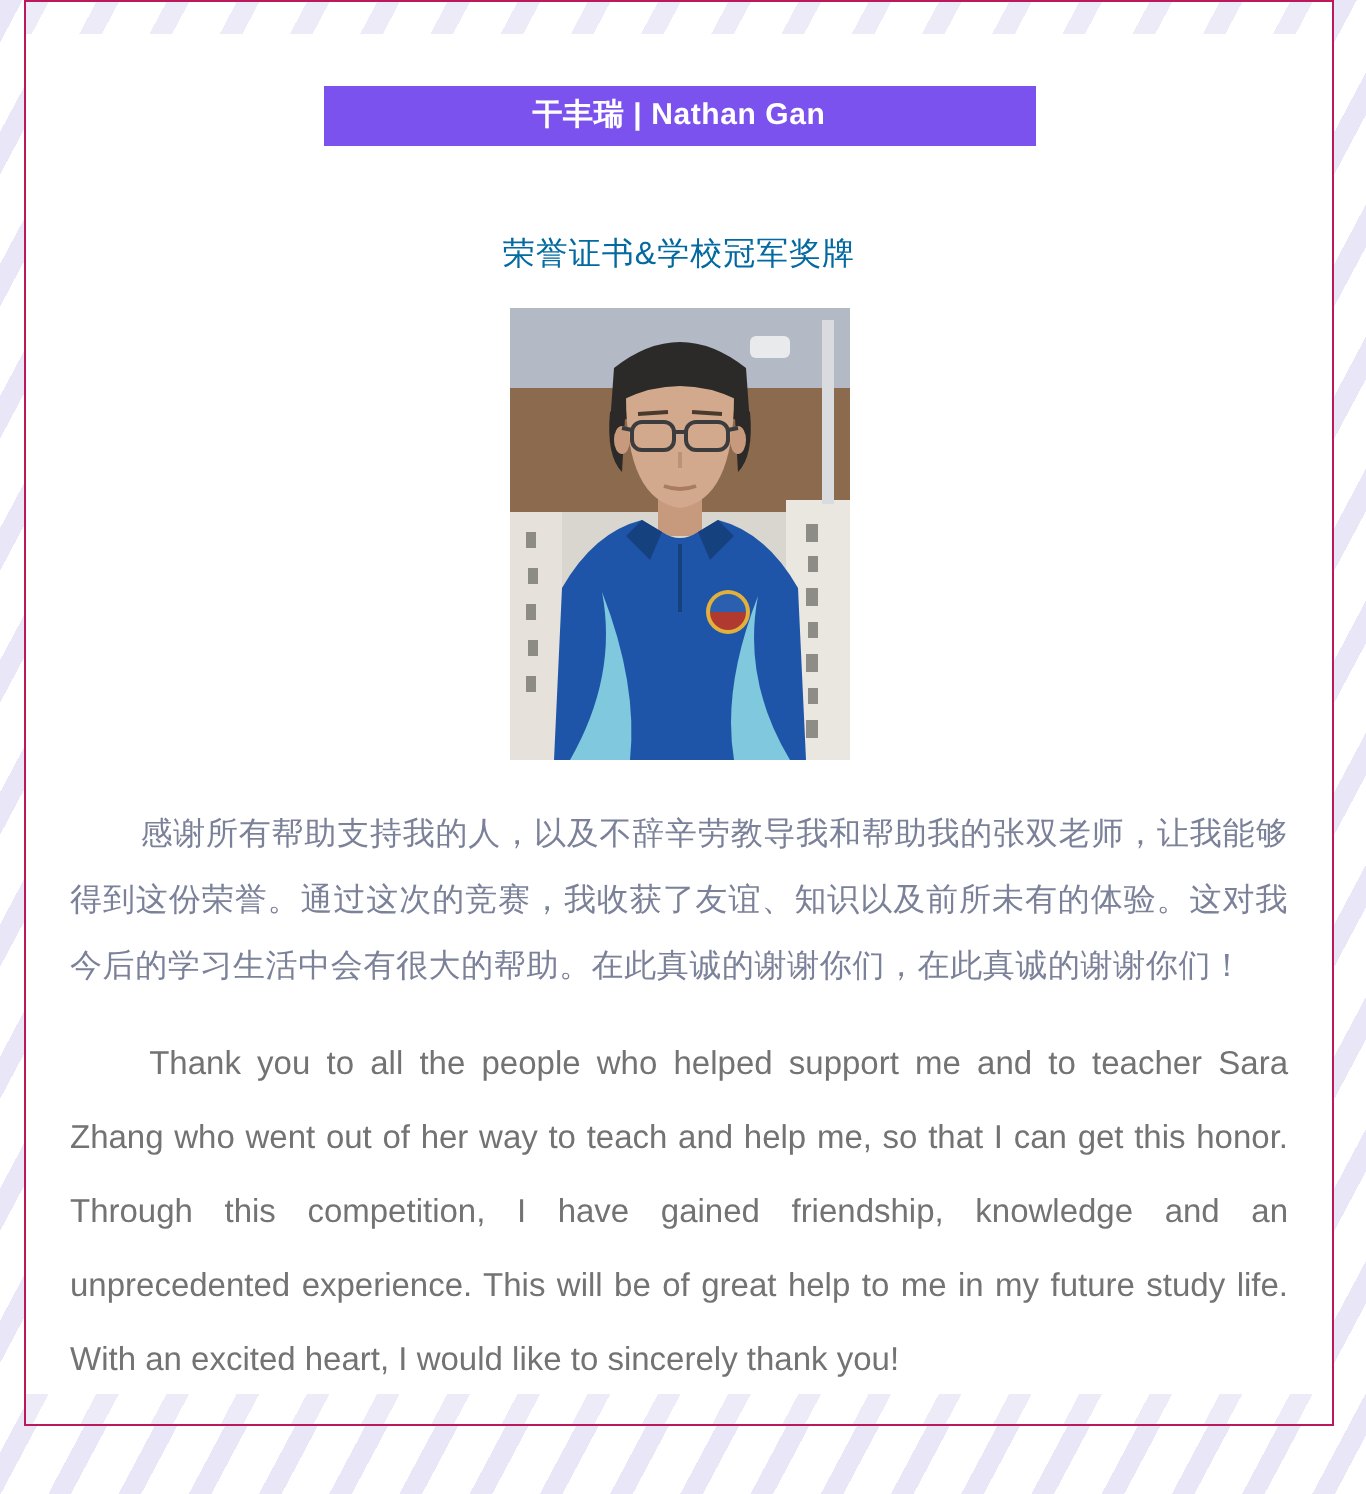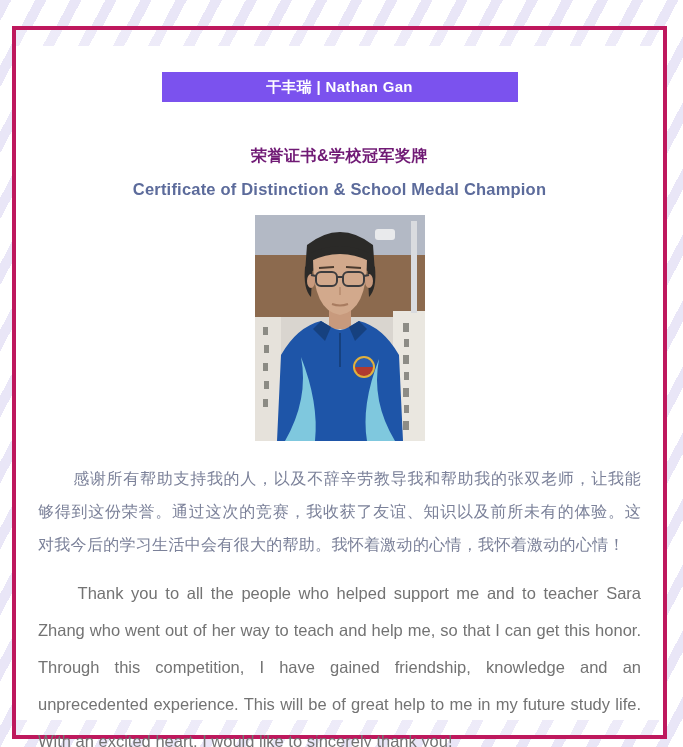--- a/index.html
+++ b/index.html
@@ -10,35 +10,35 @@
   }
   
   .stripes{
     background-image:repeating-linear-gradient(118deg,
       #e9e6f7 0px, #e9e6f7 10px,
       rgba(255,255,255,0) 10px, rgba(255,255,255,0) 31px);
   }
   #bg-stripes{position:absolute;inset:0;z-index:0;}
   
   .card{
-    position:absolute;left:12px;top:26px;width:655px;height:713px;
-    background:#ffffff;border:4px solid #be185d;z-index:1;box-sizing:border-box;
+    position:absolute;left:12px;top:0;width:655px;height:713px;
+    background:#ffffff;border:1px solid #be185d;z-index:1;box-sizing:border-box;
   }
   
   .card-band{position:absolute;left:0;right:0;pointer-events:none;opacity:.8;}
   .card-band.top{top:0;height:16px;}
   .card-band.bottom{bottom:0;height:15px;}
   .banner{
     margin:42px auto 0;width:356px;height:30px;background:#7b52ee;
     color:#ffffff;font-weight:bold;font-size:15px;line-height:30px;
     text-align:center;letter-spacing:.3px;
   }
   .title-zh{
-    margin:44px 0 0;text-align:center;font-size:16px;font-weight:bold;
-    color:#701a75;letter-spacing:.5px;
+    margin:44px 0 0;text-align:center;font-size:16px;font-weight:normal;
+    color:#0369a1;letter-spacing:.5px;
   }
   .title-en{
     margin:13px 0 0;text-align:center;font-size:16.5px;font-weight:bold;
     color:#5c6b9b;letter-spacing:.2px;
   }
   .photo-wrap{margin:16px auto 0;width:170px;height:226px;overflow:hidden;}
   .photo-wrap svg{display:block;}
   .para{
     margin:0;padding:0 22px;color:#7b8199;text-align:justify;
   }
@@ -58,21 +58,20 @@
 
 <div class="card">
   <div class="card-band top stripes"></div>
   <div class="card-band bottom stripes"></div>
 
   <div class="banner">
     <span>干丰瑞 | Nathan Gan</span>
   </div>
 
   <div class="title-zh">荣誉证书&amp;学校冠军奖牌</div>
-  <div class="title-en">Certificate of Distinction &amp; School Medal Champion</div>
 
   <div class="photo-wrap">
     <svg width="170" height="226" viewBox="0 0 170 226" xmlns="http://www.w3.org/2000/svg">
 
       <rect x="0" y="0" width="170" height="60" fill="#b3b9c5"></rect>
       <rect x="0" y="40" width="170" height="70" fill="#8c6a4e"></rect>
       <rect x="0" y="102" width="170" height="124" fill="#d9d5cf"></rect>
       <rect x="0" y="102" width="26" height="124" fill="#e6e2db"></rect>
       <rect x="138" y="96" width="32" height="130" fill="#eae7e0"></rect>
       <rect x="156" y="6" width="6" height="92" fill="#d9dbdf"></rect>
@@ -131,15 +130,15 @@
         </g>
 
         <line x1="64" y1="53" x2="79" y2="52" stroke="#4a3a2e" stroke-width="2"></line>
         <line x1="91" y1="52" x2="106" y2="53" stroke="#4a3a2e" stroke-width="2"></line>
         <line x1="85" y1="72" x2="85" y2="80" stroke="#bd9275" stroke-width="2"></line>
         <path d="M77,89 Q85,92 93,89" stroke="#a97c60" stroke-width="2" fill="none"></path>
       </g>
     </svg>
   </div>
 
-  <p class="para zh">感谢所有帮助支持我的人，以及不辞辛劳教导我和帮助我的张双老师，让我能够得到这份荣誉。通过这次的竞赛，我收获了友谊、知识以及前所未有的体验。这对我今后的学习生活中会有很大的帮助。我怀着激动的心情，我怀着激动的心情！</p>
+  <p class="para zh">感谢所有帮助支持我的人，以及不辞辛劳教导我和帮助我的张双老师，让我能够得到这份荣誉。通过这次的竞赛，我收获了友谊、知识以及前所未有的体验。这对我今后的学习生活中会有很大的帮助。在此真诚的谢谢你们，在此真诚的谢谢你们！</p>
   <p class="para en">Thank you to all the people who helped support me and to teacher Sara Zhang who went out of her way to teach and help me, so that I can get this honor. Through this competition, I have gained friendship, knowledge and an unprecedented experience. This will be of great help to me in my future study life. With an excited heart, I would like to sincerely thank you!</p>
 </div>
 
 </body></html>

